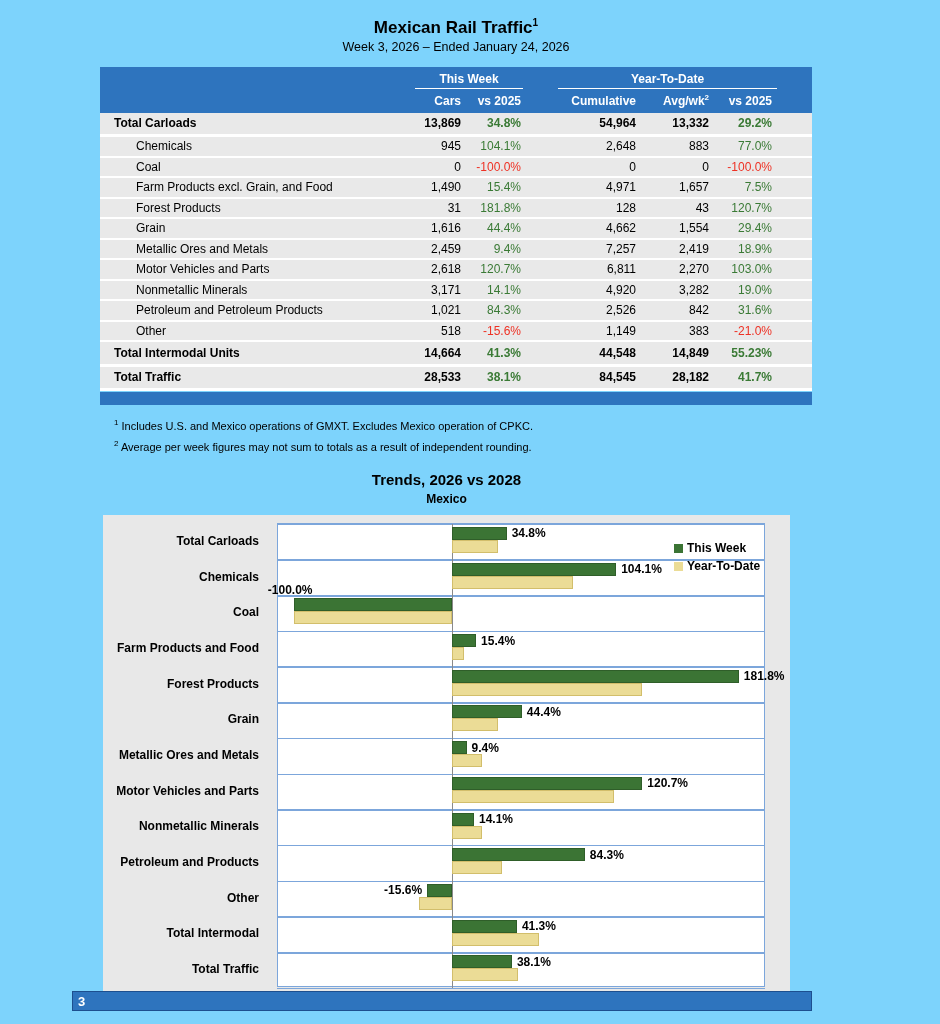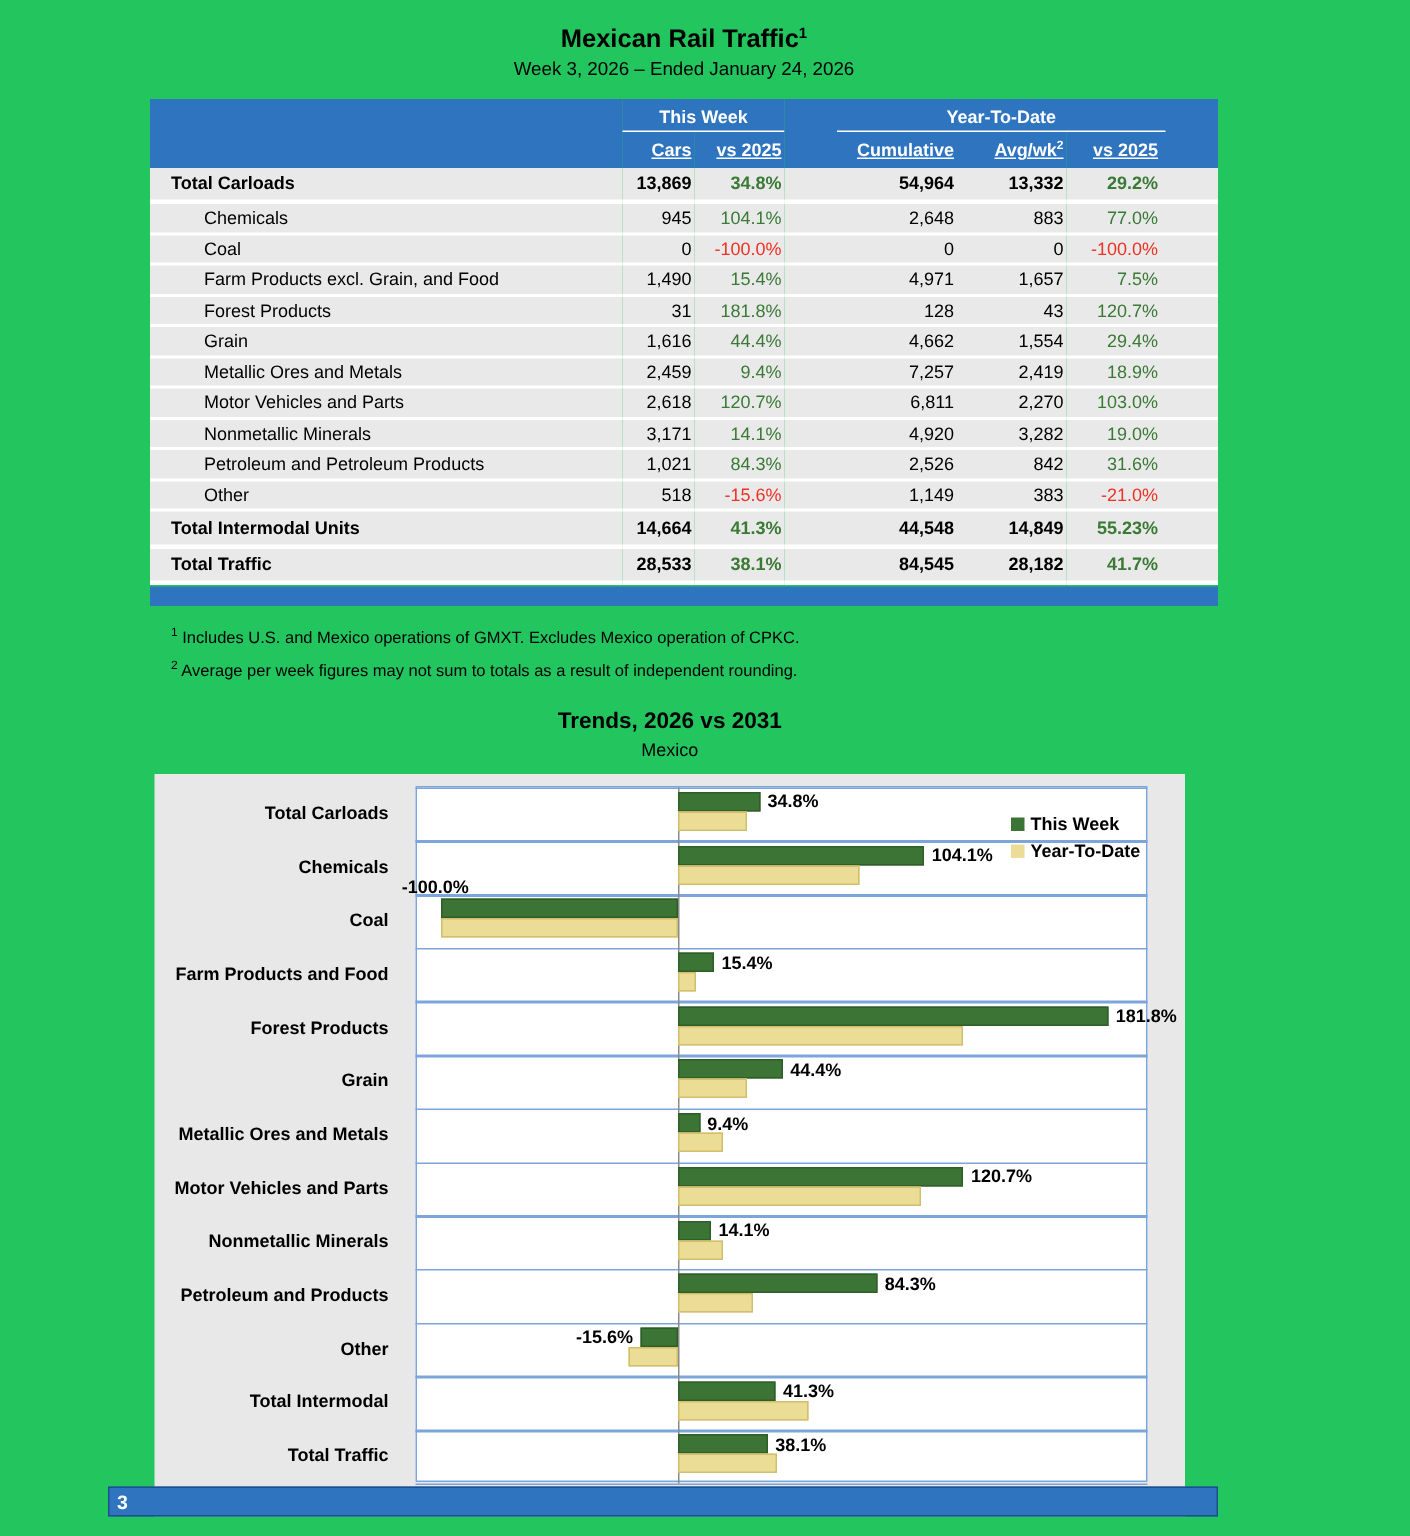--- a/index.html
+++ b/index.html
@@ -1,38 +1,38 @@
 <!DOCTYPE html>
 <html><head>
 <meta charset="utf-8">
 <style>
   * { margin:0; padding:0; box-sizing:border-box; }
   body { background:#fff; font-family:"Liberation Sans", sans-serif; }
-  .page { position:relative; width:940px; height:1024px; background:#22c55e; overflow:hidden; }
+  .page { position:relative; width:940px; height:1024px; background:#7dd3fc; overflow:hidden; }
   .content { position:absolute; left:100px; top:12px; width:712px; }
 
   
   .title-block { text-align:center; }
   .main-title { font-size:17px; font-weight:bold; line-height:22px; color:#000; }
   .main-title sup { font-size:10px; }
   .sub-title { font-size:12.5px; font-weight:normal; line-height:16px; color:#000; }
 
   
   table.rail { width:100%; border-collapse:collapse; margin-top:12px; table-layout:fixed; }
   table.rail col.c-label { width:315px; }
   table.rail col.c-cars { width:48px; }
   table.rail col.c-vs { width:60px; }
   table.rail col.c-cum { width:115px; }
   table.rail col.c-avg { width:73px; }
   table.rail col.c-vs2 { width:101px; }
   thead th { background:#2E74BE; color:#fff; font-size:12px; font-weight:bold; padding:0; }
   .group-row th { height:22px; vertical-align:bottom; }
   .group-label { display:block; text-align:center; border-bottom:1.5px solid #fff; padding-bottom:2px; font-size:12px; }
   .group-label.ytd { margin:0 35px; }
-  .col-row th { height:24px; text-align:right; vertical-align:middle; padding-right:2px;text-decoration:underline; }
+  .col-row th { height:24px; text-align:right; vertical-align:middle; padding-right:2px; }
   .col-row th.last { padding-right:40px; }
   .col-row th sup { font-size:8px; }
   tbody td { background:#E9E9E9; font-size:12px; line-height:14px; padding:2px 2px 2.5px 2px;
              border-bottom:2px solid #fff; text-align:right; color:#000; white-space:nowrap; }
   tbody tr.total td { font-weight:bold; padding-top:3.5px; padding-bottom:4px; border-bottom:3px solid #fff; }
   tbody td.lbl { text-align:left; padding-left:36px; }
   tbody tr.total td.lbl { padding-left:14px; }
   tbody td.last { padding-right:40px; }
   td.pos { color:#3A7A35; }
   td.neg { color:#EE3124; }
@@ -41,21 +41,21 @@
 
   
   .footnotes { margin:9px 0 0 14px; }
   .footnote { font-size:11px; line-height:17px; color:#000; }
   .footnote sup { font-size:8px; }
 
   
   .chart-title { margin-top:15px; margin-left:3px; width:687px; text-align:center;
                  font-size:15px; font-weight:bold; line-height:19px; }
   .chart-subtitle { margin-left:3px; width:687px; text-align:center;
-                 font-size:12px; font-weight:normal; line-height:15px; margin-top:3px; }
+                 font-size:12px; font-weight:bold; line-height:15px; margin-top:3px; }
 
   
   #chart-box { position:relative; margin-top:8px; margin-left:3px; width:687px; height:495px;
                background:#E8E8E8; }
   #plot { position:absolute; left:174px; top:8px; width:488px; height:464px; background:#fff;
           border:1px solid #7CA6DB; overflow:visible; }
   .gridline { position:absolute; left:-1px; right:-1px; height:1.5px; background:#7CA6DB; }
   .zero-line { position:absolute; width:1px; top:0; height:464px; background:#8a8a8a; }
   .bar { position:absolute; height:13px; }
   .bar.tw { background:#3B7434; border:0.5px solid #2F5E29; }
@@ -223,21 +223,21 @@
         </tbody>
     </table>
 
     <div class="table-endbar"></div>
 
     <div class="footnotes">
       <div class="footnote"><sup>1</sup> <span>Includes U.S. and Mexico operations of GMXT. Excludes Mexico operation of CPKC.</span></div>
       <div class="footnote"><sup>2</sup> <span>Average per week figures may not sum to totals as a result of independent rounding.</span></div>
     </div>
 
-    <div class="chart-title">Trends, 2026 vs 2031</div>
+    <div class="chart-title">Trends, 2026 vs 2028</div>
     <div class="chart-subtitle">Mexico</div>
 
     <div id="chart-box">
       <div id="plot">
         <div id="legend">
           <div class="legend-row">
             <div class="legend-swatch" id="sw0" style="background: rgb(59, 116, 52);"></div>
             <div class="legend-text">This Week</div>
           </div>
           <div class="legend-row">

